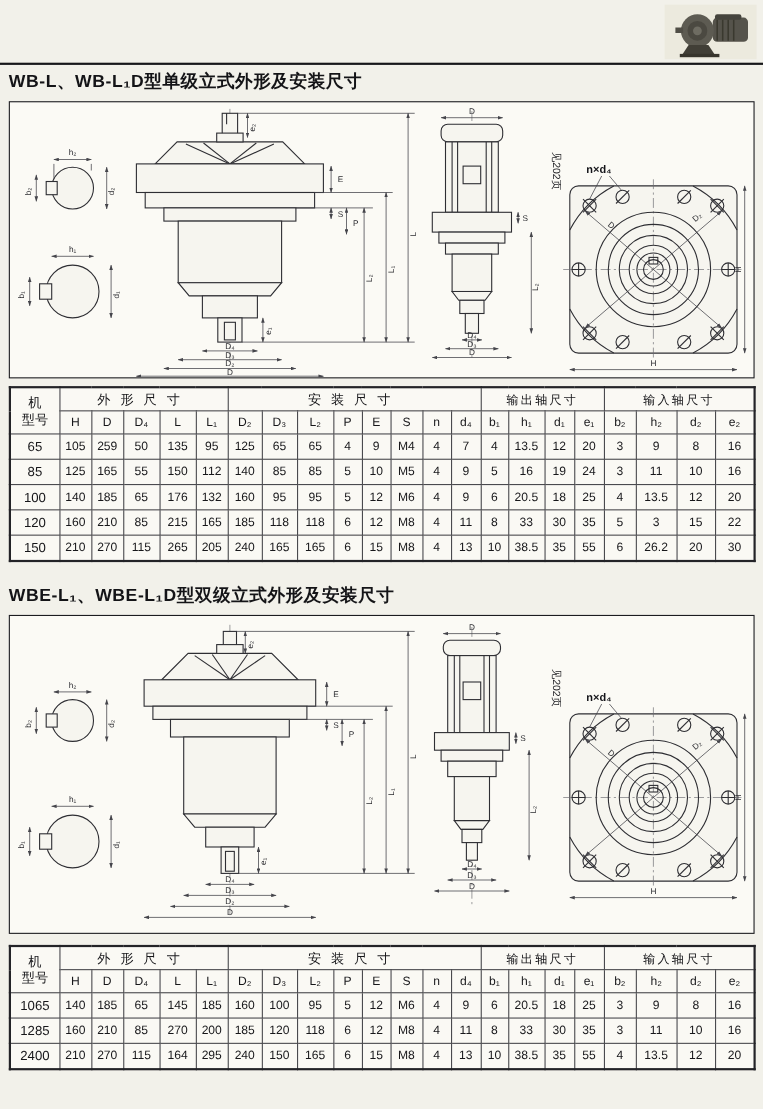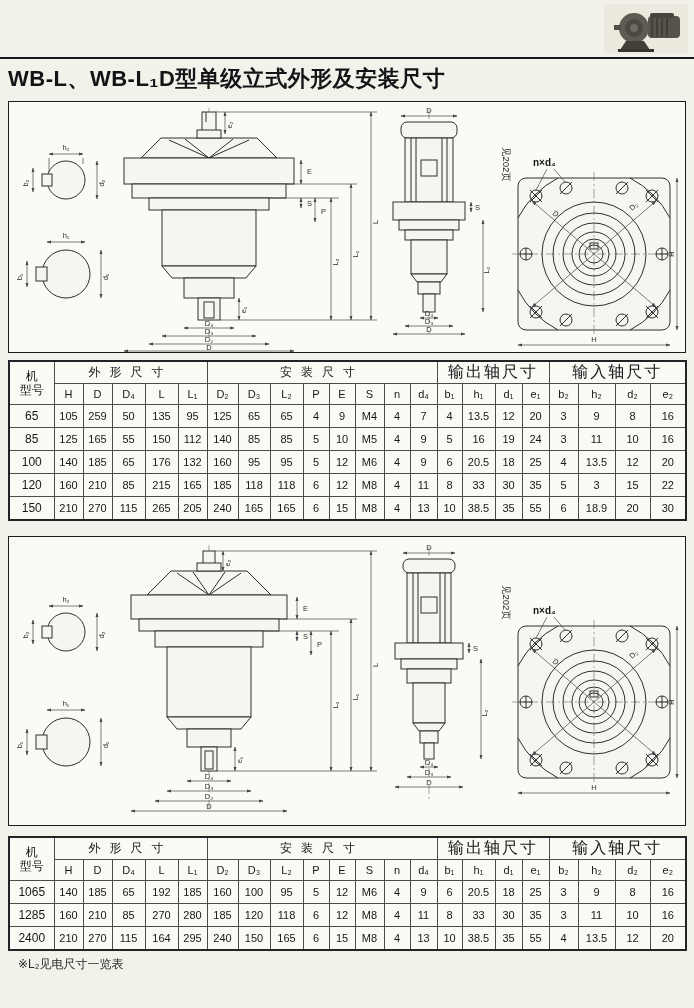--- a/index.html
+++ b/index.html
@@ -6,39 +6,39 @@
   body{
     width:694px;height:1008px;position:relative;
     background:#f2f1ea;color:#1b1b1b;
     font-family:"Liberation Sans","DejaVu Sans",sans-serif;
     overflow:hidden;
   }
   .topbar{height:57px;position:relative;border-bottom:2.5px solid #17171a;}
   .photo{position:absolute;right:6px;top:4px;width:84px;height:50px;}
   .content{padding:0 8px;}
   h1.sec-title{
-    font-size:22px;font-weight:bold;margin:5px 0 7px 0;letter-spacing:.5px;color:#141417;
+    font-size:16px;font-weight:bold;margin:5px 0 7px 0;letter-spacing:.5px;color:#141417;
   }
   .draw-box{
     border:1.5px solid #1c1c20;background:#fbfaf5;overflow:hidden;
   }
   .draw-box svg{display:block;}
 
   table.dims{
     width:678px;border-collapse:collapse;table-layout:fixed;
     background:#faf9f4;border:2px solid #232327;
     font-size:11px;color:#17171a;margin-top:0;
   }
   table.dims th,table.dims td{
     border:1px solid #4a4a4e;text-align:center;vertical-align:middle;
     padding:0;height:22px;font-weight:normal;overflow:hidden;white-space:nowrap;
   }
   table.dims thead th{height:20px;}
   .grp{letter-spacing:9px;font-size:12px;margin-top:12px;}
-  .grp2{letter-spacing:2px;font-size:16px;}
+  .grp2{letter-spacing:2px;font-size:11px;}
   .model-h{font-size:12px;line-height:1.2;}
   td.model{font-size:12px;}
   .gap8{height:7px;} .gap14{height:15px;} .gap16{height:10px;}
   .footnote{font-size:12px;color:#2a2a2e;padding:5px 10px;}
 
   
   .ln{stroke:#2e2e33;stroke-width:1;fill:none;}
   .fillp{fill:#f6f5ef;stroke:#2e2e33;stroke-width:1;}
   .dim{stroke:#45454b;stroke-width:.7;fill:none;}
   .cl{stroke:#6a6a70;stroke-width:.6;stroke-dasharray:9 3 2 3;fill:none;}
@@ -416,29 +416,30 @@
           <td>6</td>
           <td>15</td>
           <td>M8</td>
           <td>4</td>
           <td>13</td>
           <td>10</td>
           <td>38.5</td>
           <td>35</td>
           <td>55</td>
           <td>6</td>
-          <td>18.9</td>
+          <td>26.2</td>
           <td>20</td>
           <td>30</td>
         </tr>
       </tbody>
   </table>
 
   <div class="gap14"></div>
 
+  <h1 class="sec-title">WBE-L₁、WBE-L₁D型双级立式外形及安装尺寸</h1>
 
   <div class="draw-box">
   <svg width="675" height="288" viewBox="0 0 675 288">
     <defs>
       <marker id="ar2" viewBox="0 0 6 4" refX="5.5" refY="2" markerWidth="7" markerHeight="5" orient="auto-start-reverse">
         <path d="M0,0 L6,2 L0,4 Z" fill="#45454b"></path>
       </marker>
       <pattern id="ht2" width="5" height="5" patternTransform="rotate(45)" patternUnits="userSpaceOnUse">
         <line x1="0" y1="0" x2="0" y2="5" stroke="#55555b" stroke-width="1"></line>
       </pattern>
@@ -663,21 +664,21 @@
           <th>d₂</th>
           <th>e₂</th>
         </tr>
     </thead>
     <tbody>
         <tr>
           <td class="model">1065</td>
           <td>140</td>
           <td>185</td>
           <td>65</td>
-          <td>192</td>
+          <td>145</td>
           <td>185</td>
           <td>160</td>
           <td>100</td>
           <td>95</td>
           <td>5</td>
           <td>12</td>
           <td>M6</td>
           <td>4</td>
           <td>9</td>
           <td>6</td>
@@ -688,21 +689,21 @@
           <td>9</td>
           <td>8</td>
           <td>16</td>
         </tr>
         <tr>
           <td class="model">1285</td>
           <td>160</td>
           <td>210</td>
           <td>85</td>
           <td>270</td>
-          <td>280</td>
+          <td>200</td>
           <td>185</td>
           <td>120</td>
           <td>118</td>
           <td>6</td>
           <td>12</td>
           <td>M8</td>
           <td>4</td>
           <td>11</td>
           <td>8</td>
           <td>33</td>
@@ -733,14 +734,13 @@
           <td>35</td>
           <td>55</td>
           <td>4</td>
           <td>13.5</td>
           <td>12</td>
           <td>20</td>
         </tr>
       </tbody>
   </table>
 
-  <div class="footnote">※L₂见电尺寸一览表</div>
 </div>
 
 </body></html>

